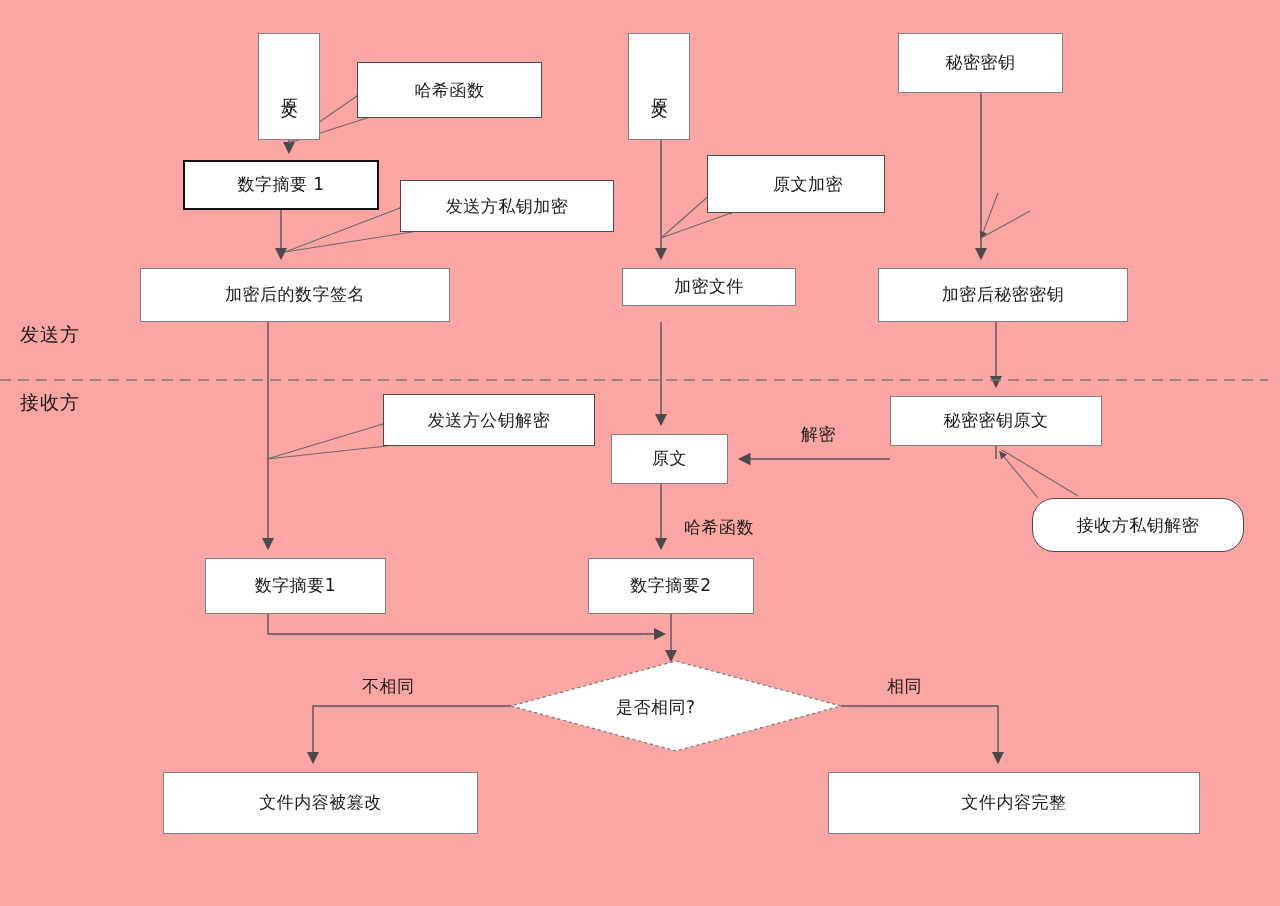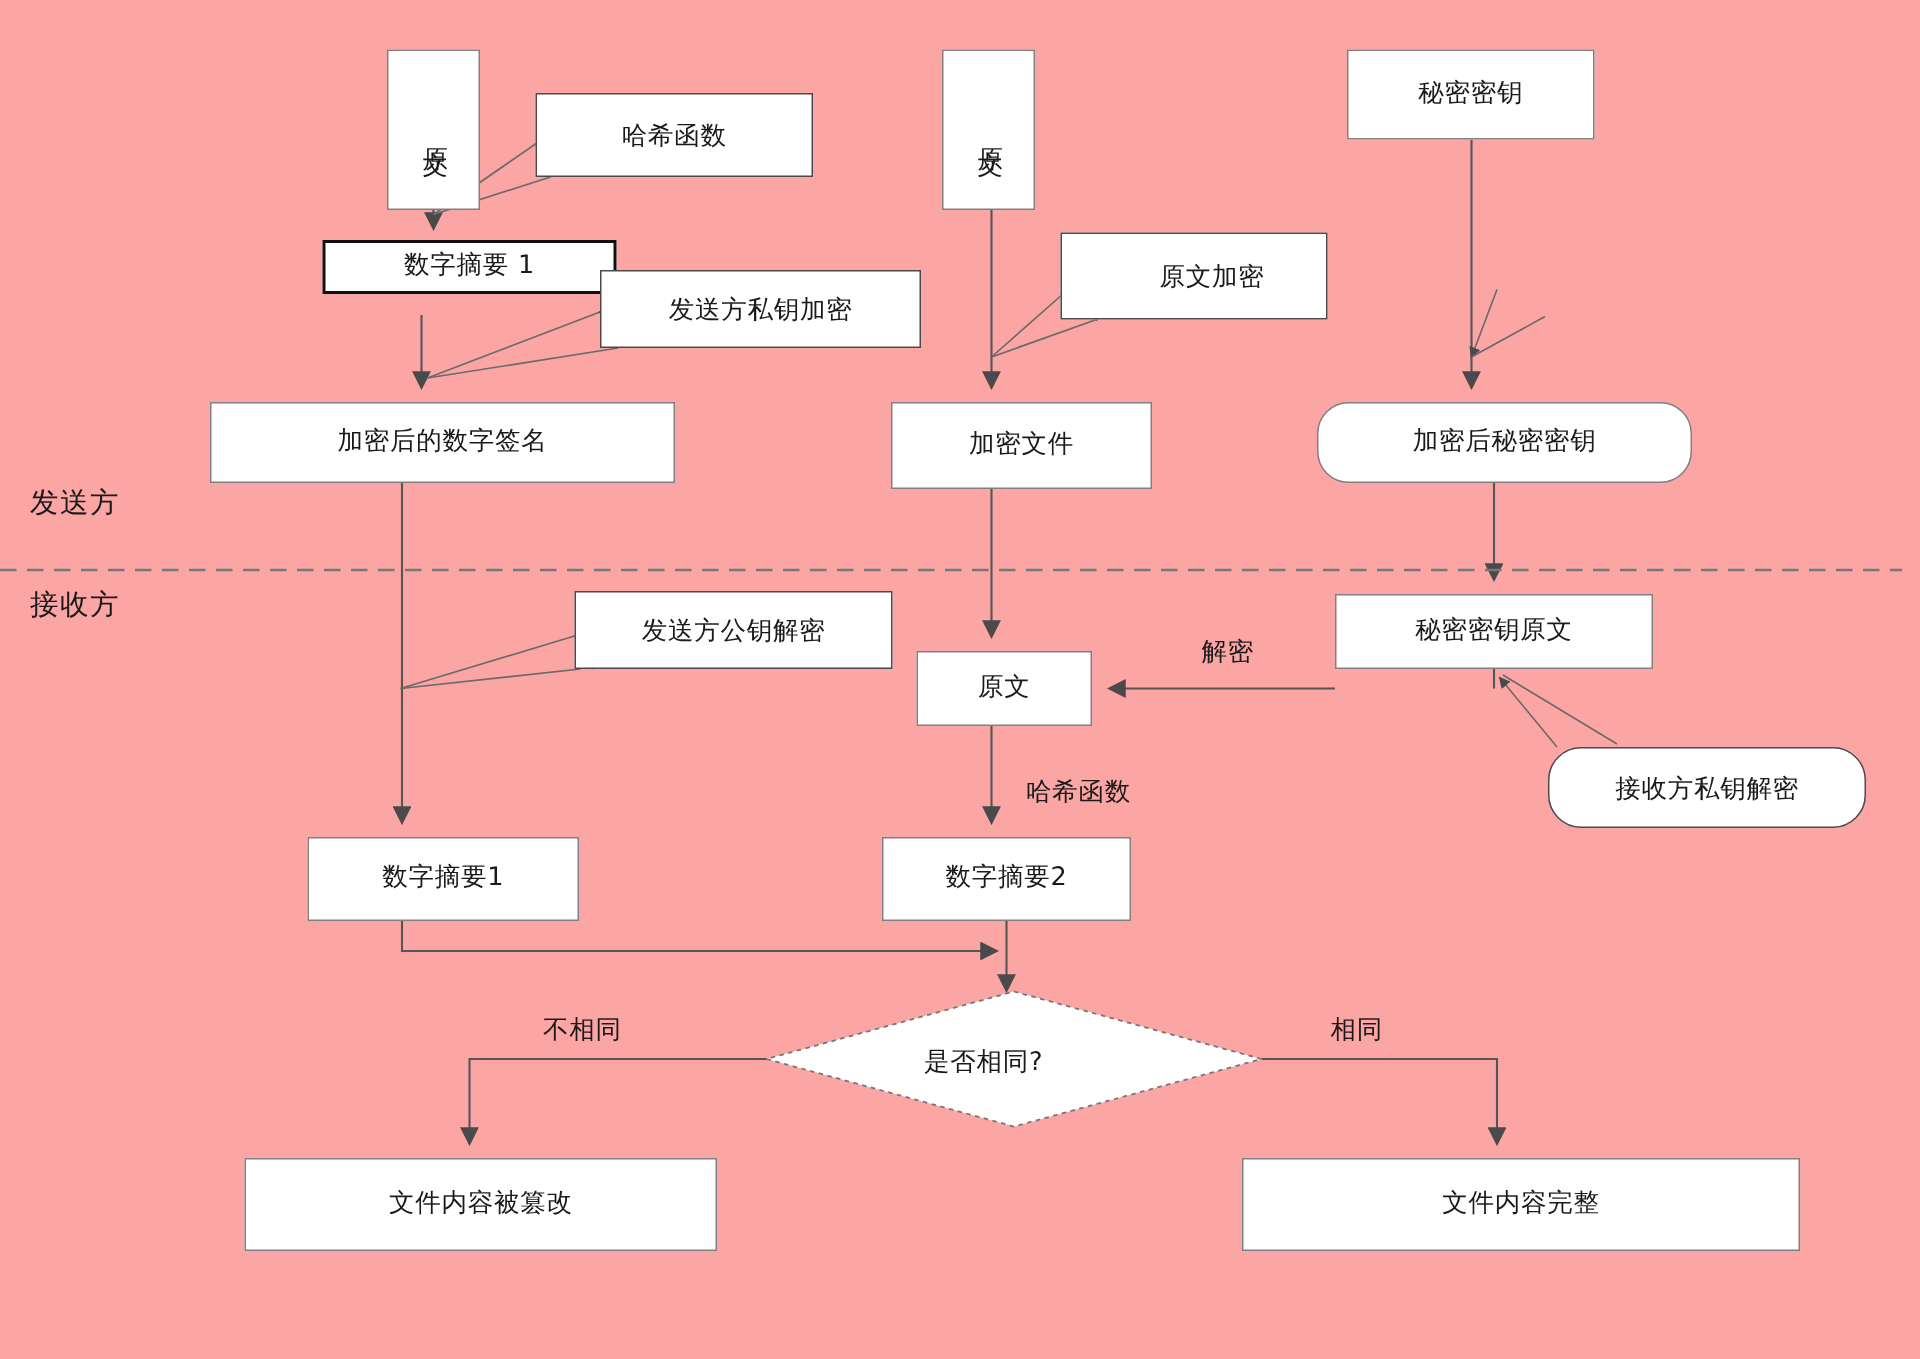--- a/index.html
+++ b/index.html
@@ -151,27 +151,27 @@
 
     <line x1="0" y1="380" x2="1268" y2="380" stroke="#777777" stroke-width="1.6" stroke-dasharray="11,7"></line>
   </svg>
 
   <div class="node vertical" style="left:258px;top:33px;width:62px;height:107px;">原文</div>
 
   <div class="node vertical" style="left:628px;top:33px;width:62px;height:107px;">原文</div>
 
   <div class="node" style="left:898px;top:33px;width:165px;height:60px;">秘密密钥</div>
 
-  <div class="node thick" style="left:183px;top:160px;width:196px;height:36px;margin-left:32px;">数字摘要 1</div>
+  <div class="node thick" style="left:183px;top:160px;width:196px;height:50px;">数字摘要 1</div>
 
   <div class="node" style="left:140px;top:268px;width:310px;height:54px;text-align:center;">加密后的数字签名</div>
 
-  <div class="node" style="left:594px;top:268px;width:174px;height:58px;">加密文件</div>
-
-  <div class="node" style="left:878px;top:268px;width:250px;height:54px;border-radius:21px;">加密后秘密密钥</div>
+  <div class="node" style="left:622px;top:268px;width:174px;height:38px;">加密文件</div>
+
+  <div class="node" style="left:878px;top:268px;width:250px;height:54px;">加密后秘密密钥</div>
 
   <div class="node" style="left:890px;top:396px;width:212px;height:50px;">秘密密钥原文</div>
 
   <div class="node" style="left:611px;top:434px;width:117px;height:50px;">原文</div>
 
   <div class="node" style="left:189px;top:558px;width:181px;height:56px;margin-left:16px;">数字摘要1</div>
 
   <div class="node" style="left:588px;top:558px;width:166px;height:56px;">数字摘要2</div>
 
   <div class="node" style="left:163px;top:772px;width:315px;height:62px;">文件内容被篡改</div>

